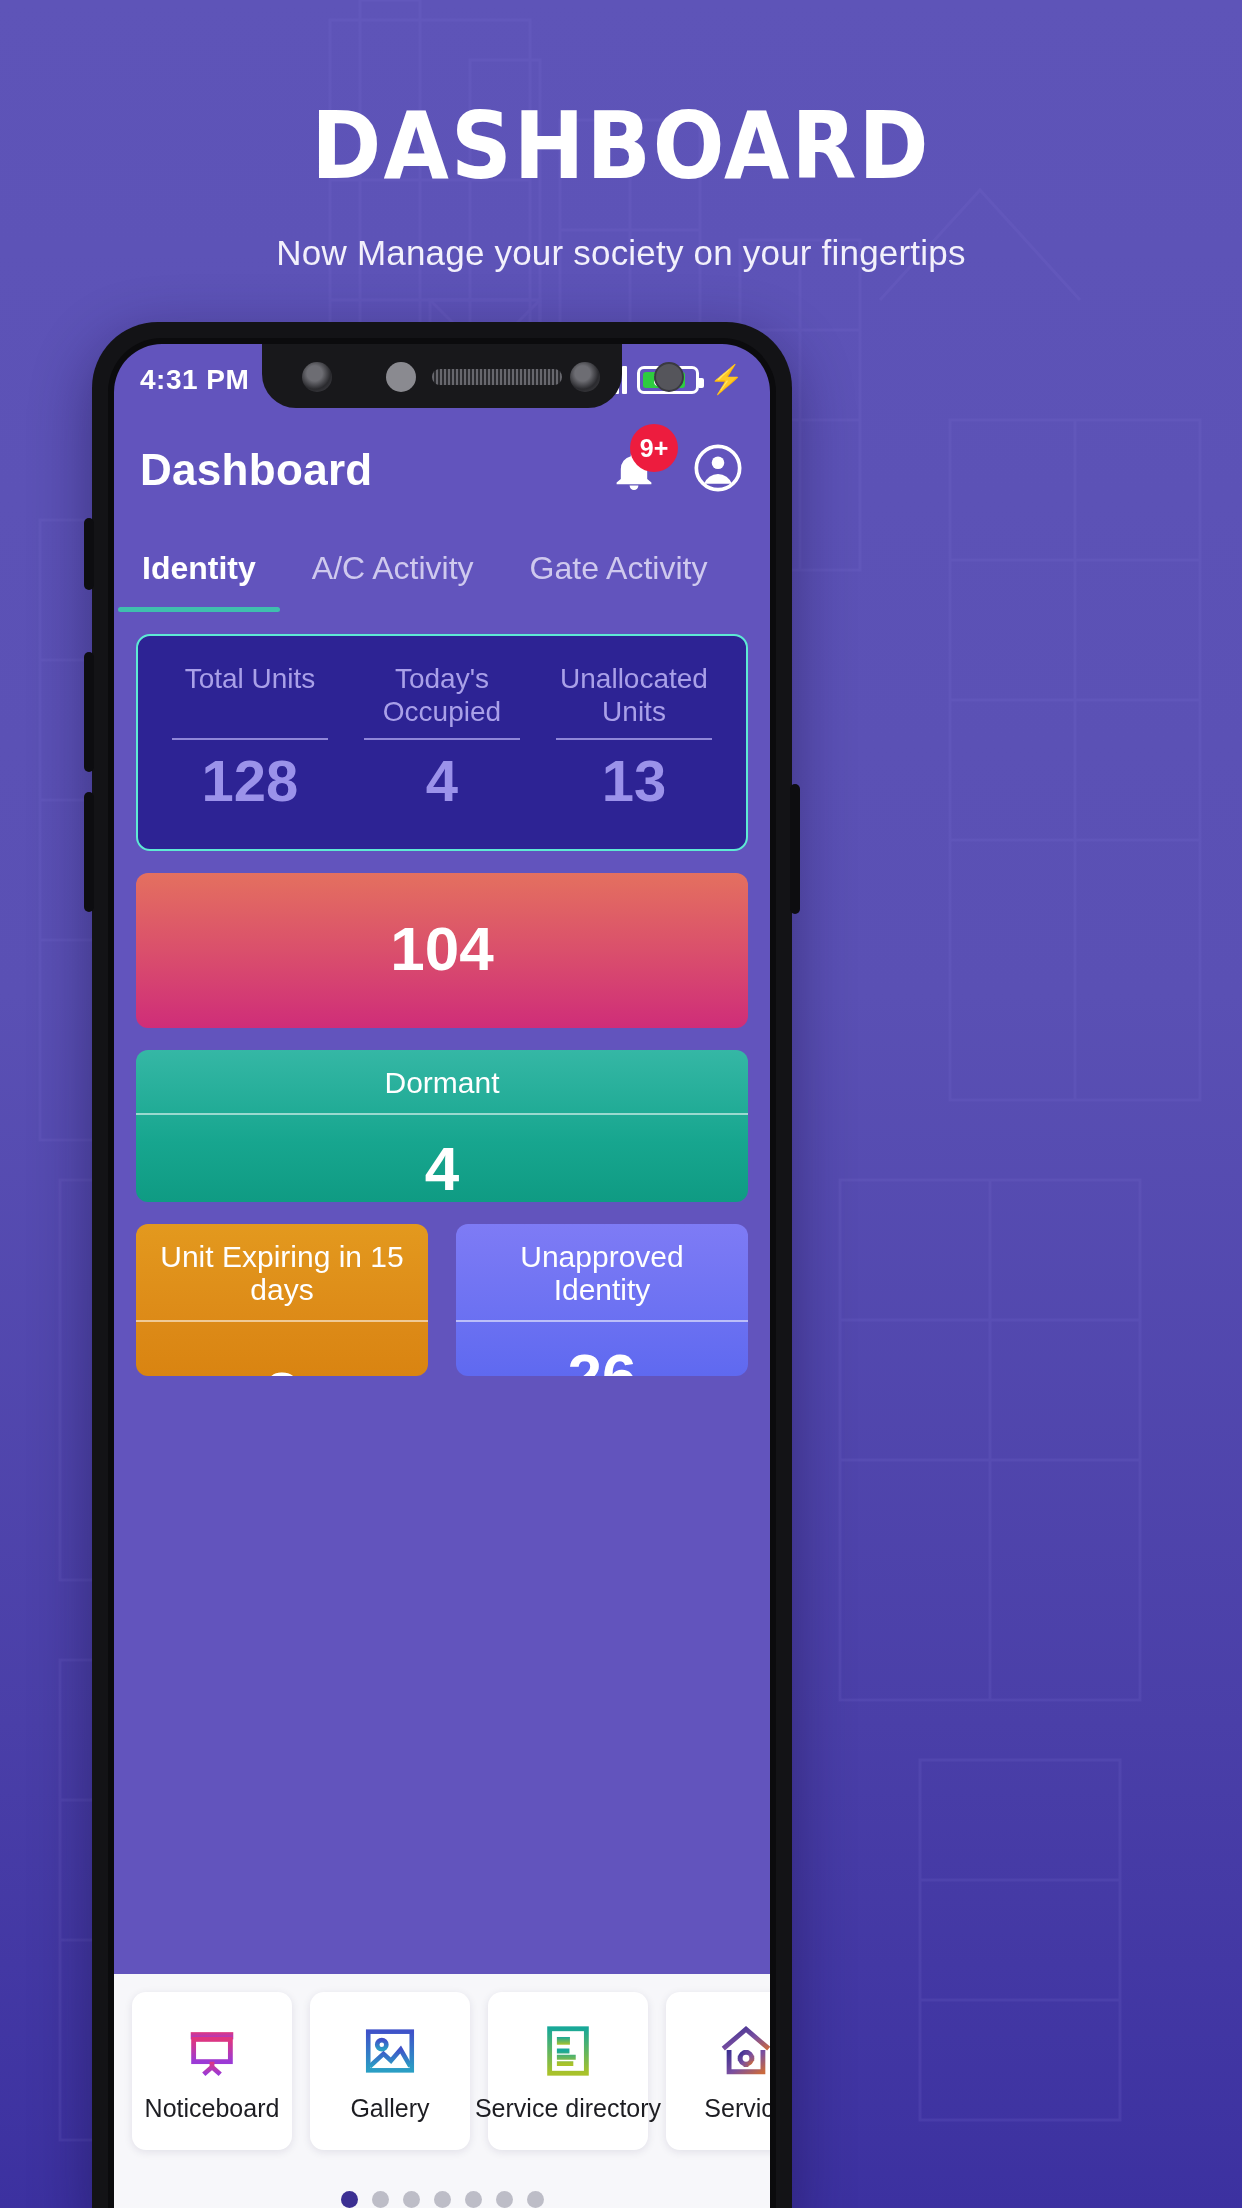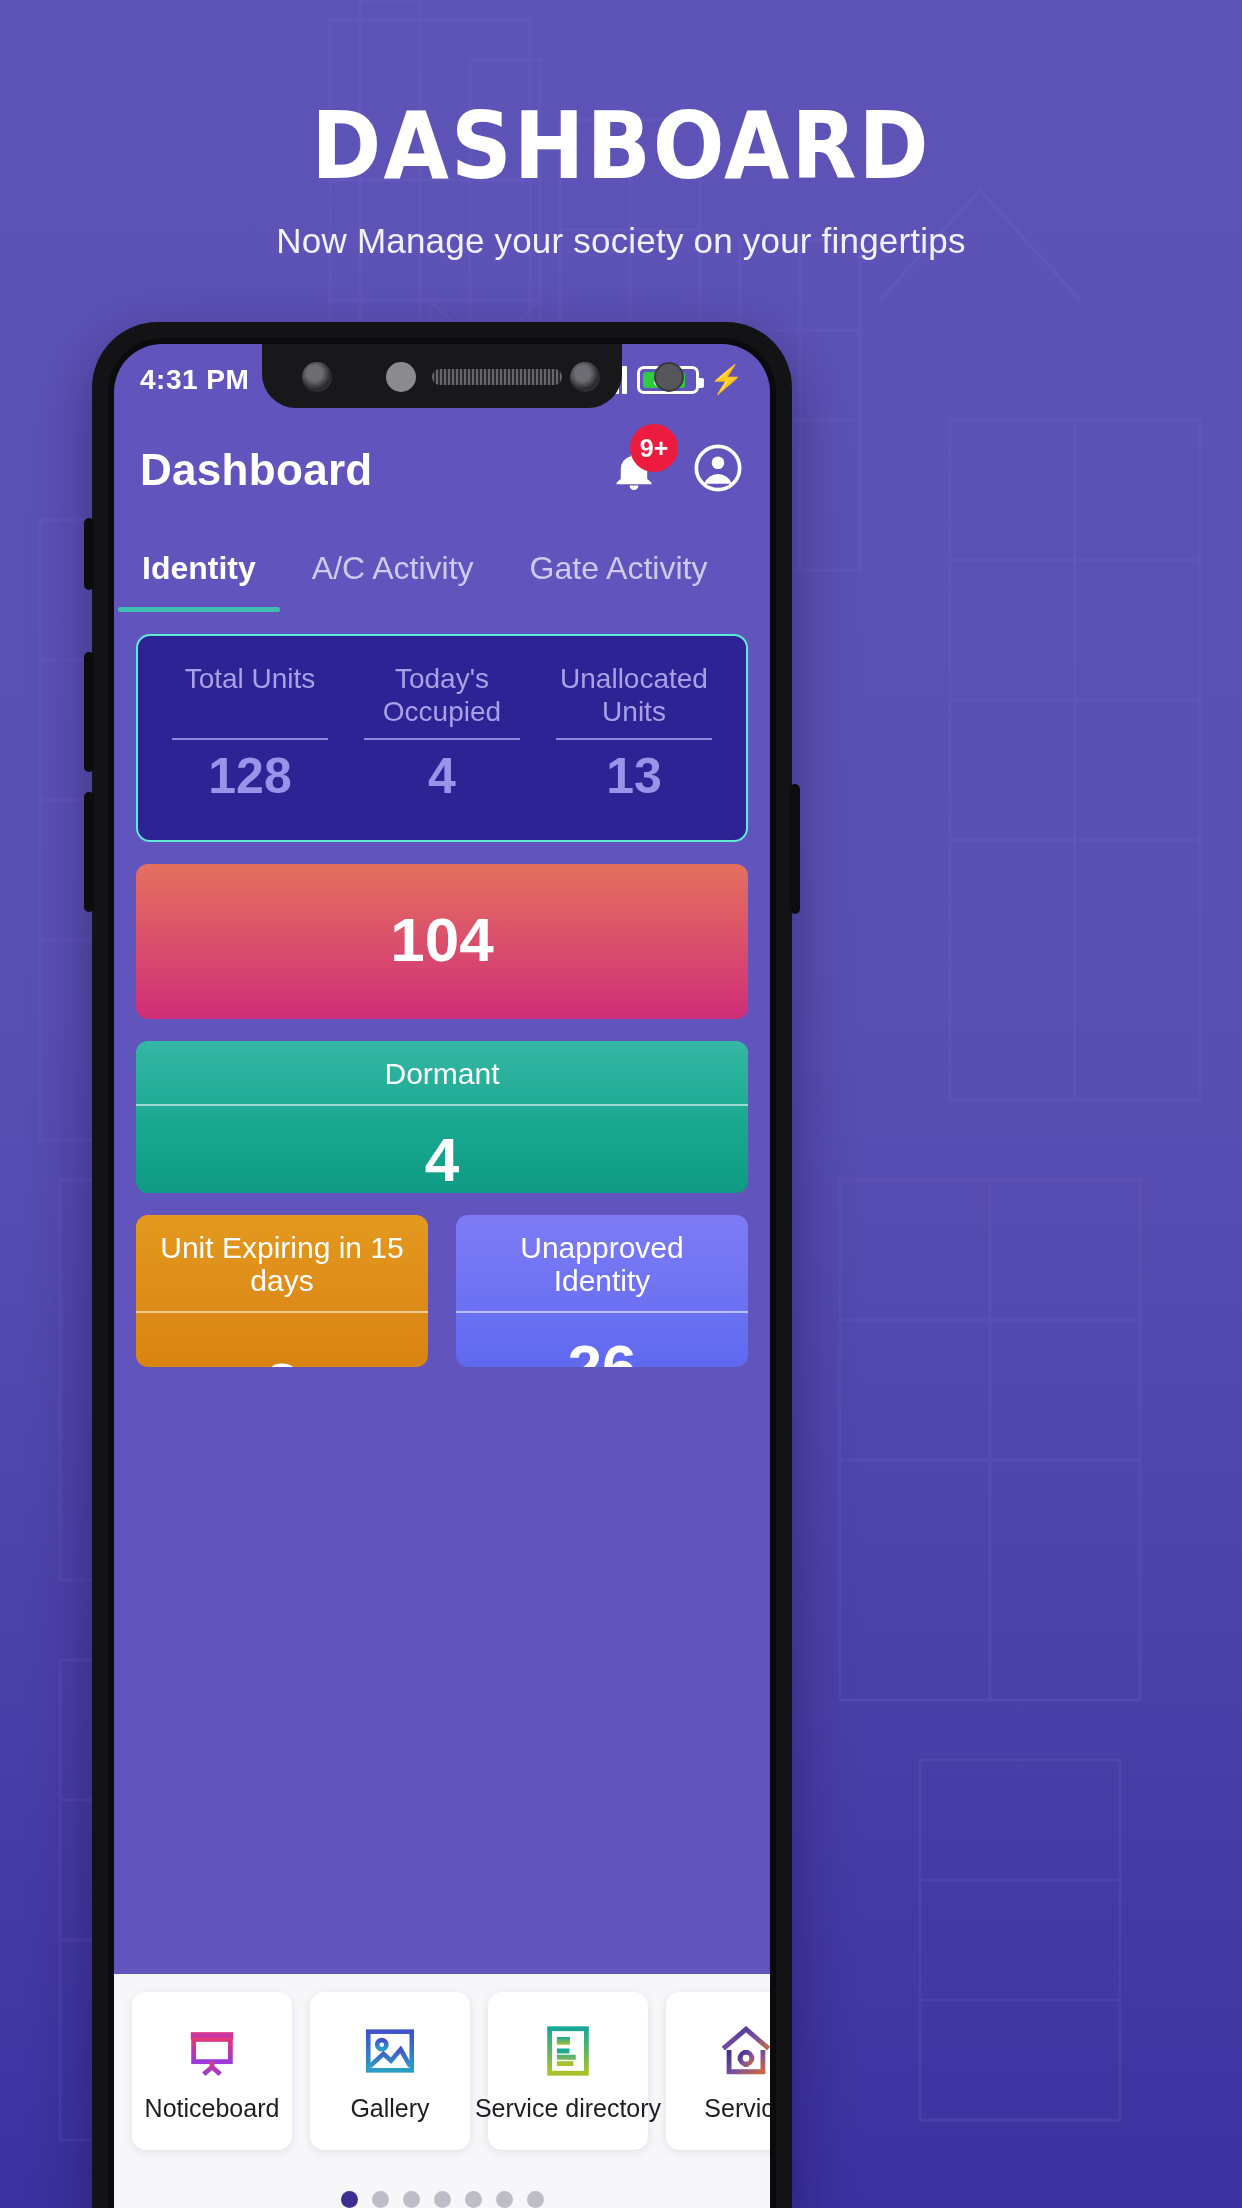--- a/index.html
+++ b/index.html
@@ -32,21 +32,21 @@
   .hero-title {
     font-family:"Liberation Sans Narrow","DejaVu Sans Condensed","Liberation Sans", sans-serif;
     font-weight:bold;
     font-size:92px;
     letter-spacing:2px;
     color:#ffffff;
     line-height:1.1;
     transform:scaleX(1.02);
   }
   .hero-sub {
-    margin-top:24px;
+    margin-top:36px;
     font-size:35px;
     color:#f2f0fb;
     font-weight:400;
     letter-spacing:.2px;
   }
 
   
   .phone {
     position:absolute;
     left:92px; top:322px;
@@ -180,21 +180,21 @@
     padding:26px 16px 34px 16px;
     display:flex;
   }
   .stat { flex:1; text-align:center; padding:0 6px; }
   .stat-label {
     color:#a9a0e8; font-size:28px; line-height:1.18;
     min-height:72px; display:flex; align-items:flex-start;
     justify-content:center; text-align:center;
   }
   .stat-rule { height:2px; background:#8f86d8; margin:4px 12px 8px 12px; }
-  .stat-value { color:#9b92ea; font-size:50px; font-weight:bold; line-height:1.15; }
+  .stat-value { color:#9b92ea; font-size:58px; font-weight:bold; line-height:1.15; }
 
   .tile {
     border-radius:12px; overflow:hidden;
     display:flex; flex-direction:column;
     color:#fff;
   }
   .tile-head {
     padding:16px 12px 14px 12px;
     text-align:center; font-size:30px;
     border-bottom:2px solid rgba(255,255,255,.55);

